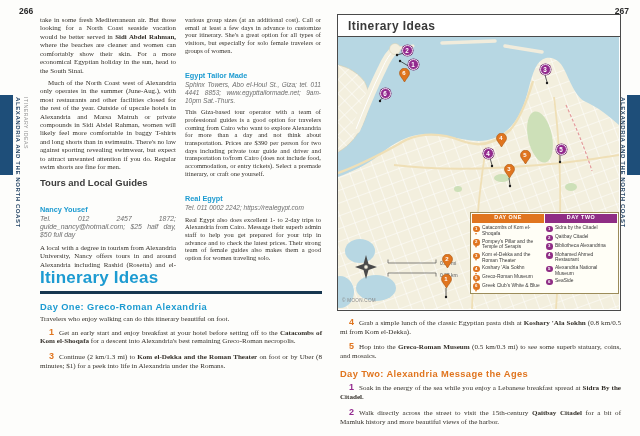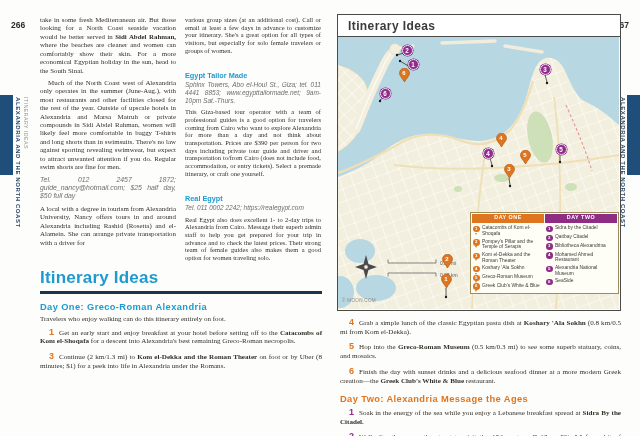--- a/index.html
+++ b/index.html
@@ -1,18 +1,18 @@
 <!DOCTYPE html>
 <html><head>
 <meta charset="utf-8">
 <style>
   html,body{margin:0;padding:0;background:#e8e8e8;}
   #spread{position:relative;width:640px;height:436px;background:#FDFDFB;overflow:hidden;
           font-family:"Liberation Serif",serif;color:#34302A;}
-  .pageno{position:absolute;top:20px;font:bold 8.5px "Liberation Sans",sans-serif;color:#2B2B2B;}
+  .pageno{position:absolute;top:6px;font:bold 8.5px "Liberation Sans",sans-serif;color:#2B2B2B;margin-left:8px;}
   
   .tab{position:absolute;top:95px;display:flex;align-items:flex-start;}
   .tab-block{width:13px;height:80px;background:#1E4E79;}
   .vtxt{writing-mode:vertical-rl;text-orientation:mixed;white-space:nowrap;}
   .tab-chapter{font:bold 6px "Liberation Sans",sans-serif;color:#1C3D5F;letter-spacing:0.6px;margin:2px 1px 0 2px;}
   .tab-section{font:5.2px "Liberation Sans",sans-serif;color:#8F8F8F;letter-spacing:0.5px;margin:2px 1px 0 1px;}
   
   .cols{position:absolute;left:40px;top:16px;width:282px;height:252px;display:flex;gap:9px;overflow:hidden;}
   .col{width:136px;}
   .col p{font-size:6.9px;line-height:1.22;text-align:justify;margin:0 0 4px 0;}
@@ -83,39 +83,41 @@
   <div class="tab" style="right:0;">
     <div class="vtxt tab-section">ITINERARY IDEAS</div>
     <div class="vtxt tab-chapter">ALEXANDRIA AND THE NORTH COAST</div>
     <div class="tab-block"></div>
   </div>
 
   <div class="cols">
     <div class="col">
       <p><span>take in some fresh Mediterranean air. But those looking for a North Coast seaside vacation would be better served in </span><span class="b">Sidi Abdel Rahman,</span><span> where the beaches are cleaner and women can comfortably show their skin. For a more economical Egyptian holiday in the sun, head to the South Sinai.</span></p>
       <p class="ind">Much of the North Coast west of Alexandria only operates in the summer (June-Aug.), with most restaurants and other facilities closed for the rest of the year. Outside of upscale hotels in Alexandria and Marsa Matruh or private compounds in Sidi Abdel Rahman, women will likely feel more comfortable in baggy T-shirts and long shorts than in swimsuits. There's no law against sporting revealing swimwear, but expect to attract unwanted attention if you do. Regular swim shorts are fine for men.</p>
+      <div class="h-tours">Tours and Local Guides</div>
+      <div class="h-sub">Nancy Yousef</div>
       <p class="contact">Tel. 012 2457 1872; guide_nancy@hotmail.com; $25 half day, $50 full day</p>
       <p>A local with a degree in tourism from Alexandria University, Nancy offers tours in and around Alexandria including Rashid (Rosetta) and el-Alamein. She can arrange private transportation with a driver for</p>
     </div>
     <div class="col dense">
       <p>various group sizes (at an additional cost). Call or email at least a few days in advance to customize your itinerary. She's a great option for all types of visitors, but especially for solo female travelers or groups of women.</p>
       <div class="h-sub">Egypt Tailor Made</div>
       <p class="contact">Sphinx Towers, Abo el-Houl St., Giza; tel. 011 4441 8853; www.egypttailormade.net; 9am-10pm Sat.-Thurs.</p>
       <p>This Giza-based tour operator with a team of professional guides is a good option for travelers coming from Cairo who want to explore Alexandria for more than a day and not think about transportation. Prices are $390 per person for two days including private tour guide and driver and transportation to/from Cairo (does not include food, accommodation, or entry tickets). Select a premade itinerary, or craft one yourself.</p>
       <div class="h-sub">Real Egypt</div>
       <p class="contact">Tel. 011 0002 2242; https://realegypt.com</p>
       <p>Real Egypt also does excellent 1- to 2-day trips to Alexandria from Cairo. Message their superb admin staff to help you get prepared for your trip in advance and to check the latest prices. Their strong team of female guides also makes them a good option for women traveling solo.</p>
     </div>
   </div>
 
   <div class="itin">
     <div class="it-title">Itinerary Ideas</div>
     <div class="it-rule"></div>
     <div class="day-h day-one">Day One: Greco-Roman Alexandria</div>
-    <p class="intro">Travelers who enjoy walking can do this itinerary entirely on foot.</p>
+    <p class="intro">Travelers who enjoy walking can do this itinerary beautiful on foot.</p>
     <p class="step"><span class="stepnum sn-o">1</span><span><span>Get an early start and enjoy breakfast at your hotel before setting off to the </span><span class="b">Catacombs of Kom el-Shoqafa</span><span> for a descent into Alexandria's best remaining Greco-Roman necropolis.</span></span></p>
     <p class="step"><span class="stepnum sn-o">3</span><span><span>Continue (2 km/1.3 mi) to </span><span class="b">Kom el-Dekka and the Roman Theater</span><span> on foot or by Uber (8 minutes; $1) for a peek into life in Alexandria under the Romans.</span></span></p>
   </div>
 
   <div class="mapbox">
     <div class="maphead">Itinerary Ideas</div>
     <div class="mapbody">
       <svg class="base" width="281" height="272" viewBox="0 0 281 272">
         <defs>
           <pattern id="pg" width="12" height="12" patternUnits="userSpaceOnUse" patternTransform="rotate(-20)">
@@ -308,19 +310,18 @@
               </div>
           </div>
         </div>
       </div>
     </div>
   </div>
 
   <div class="steps-right">
     <p class="step"><span class="stepnum sn-o">4</span><span><span>Grab a simple lunch of the classic Egyptian pasta dish at </span><span class="b">Koshary 'Ala Sokhn</span><span> (0.8 km/0.5 mi from Kom el-Dekka).</span></span></p>
     <p class="step"><span class="stepnum sn-o">5</span><span><span>Hop into the </span><span class="b">Greco-Roman Museum</span><span> (0.5 km/0.3 mi) to see some superb statuary, coins, and mosaics.</span></span></p>
-    <p class="step"><span class="stepnum sn-o">6</span><span><span>Finish the day with sunset drinks and a delicious seafood dinner at a more modern Greek creation—the </span><span class="b">Greek Club's White &amp; Blue</span><span> restaurant.</span></span></p>
     <div class="day-h day-two" style="margin-top:8px;">Day Two: Alexandria Message the Ages</div>
     <p class="step"><span class="stepnum sn-p">1</span><span><span>Soak in the energy of the sea while you enjoy a Lebanese breakfast spread at </span><span class="b">Sidra By the Citadel.</span></span></p>
     <p class="step"><span class="stepnum sn-p">2</span><span><span>Walk directly across the street to visit the 15th-century </span><span class="b">Qaitbay Citadel</span><span> for a bit of Mamluk history and more beautiful views of the harbor.</span></span></p>
   </div>
 
 </div>
 
 </body></html>

